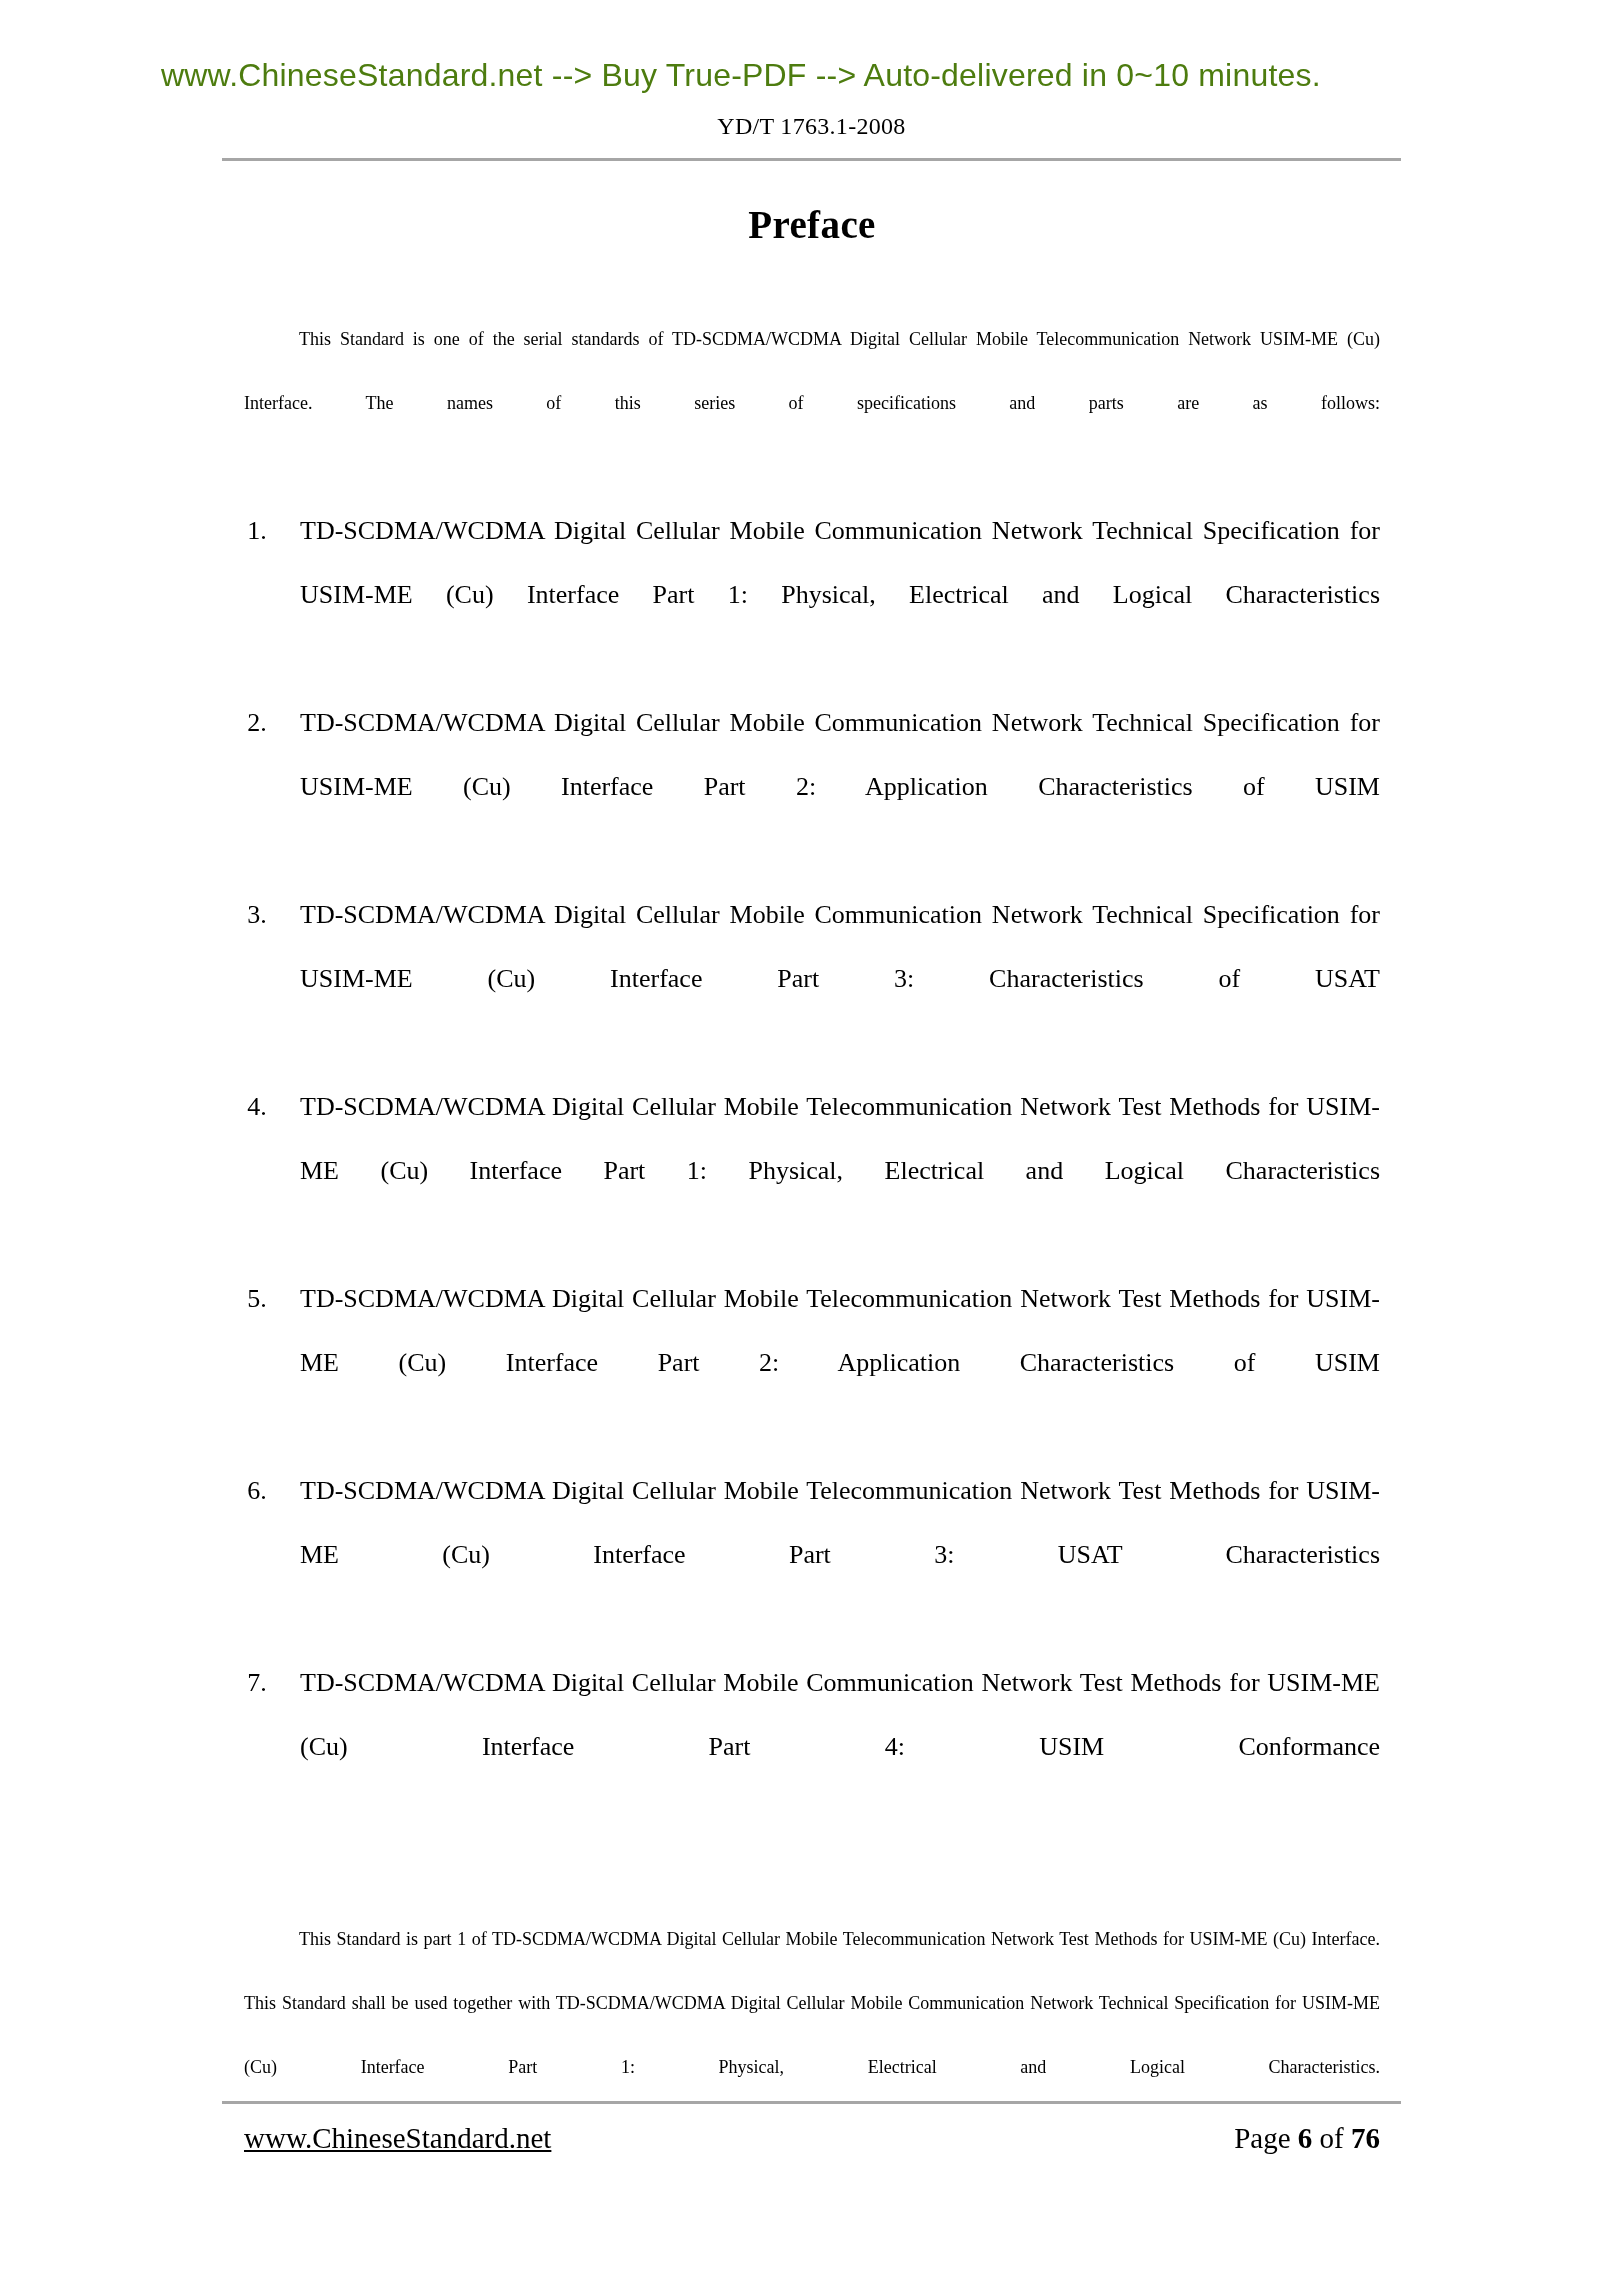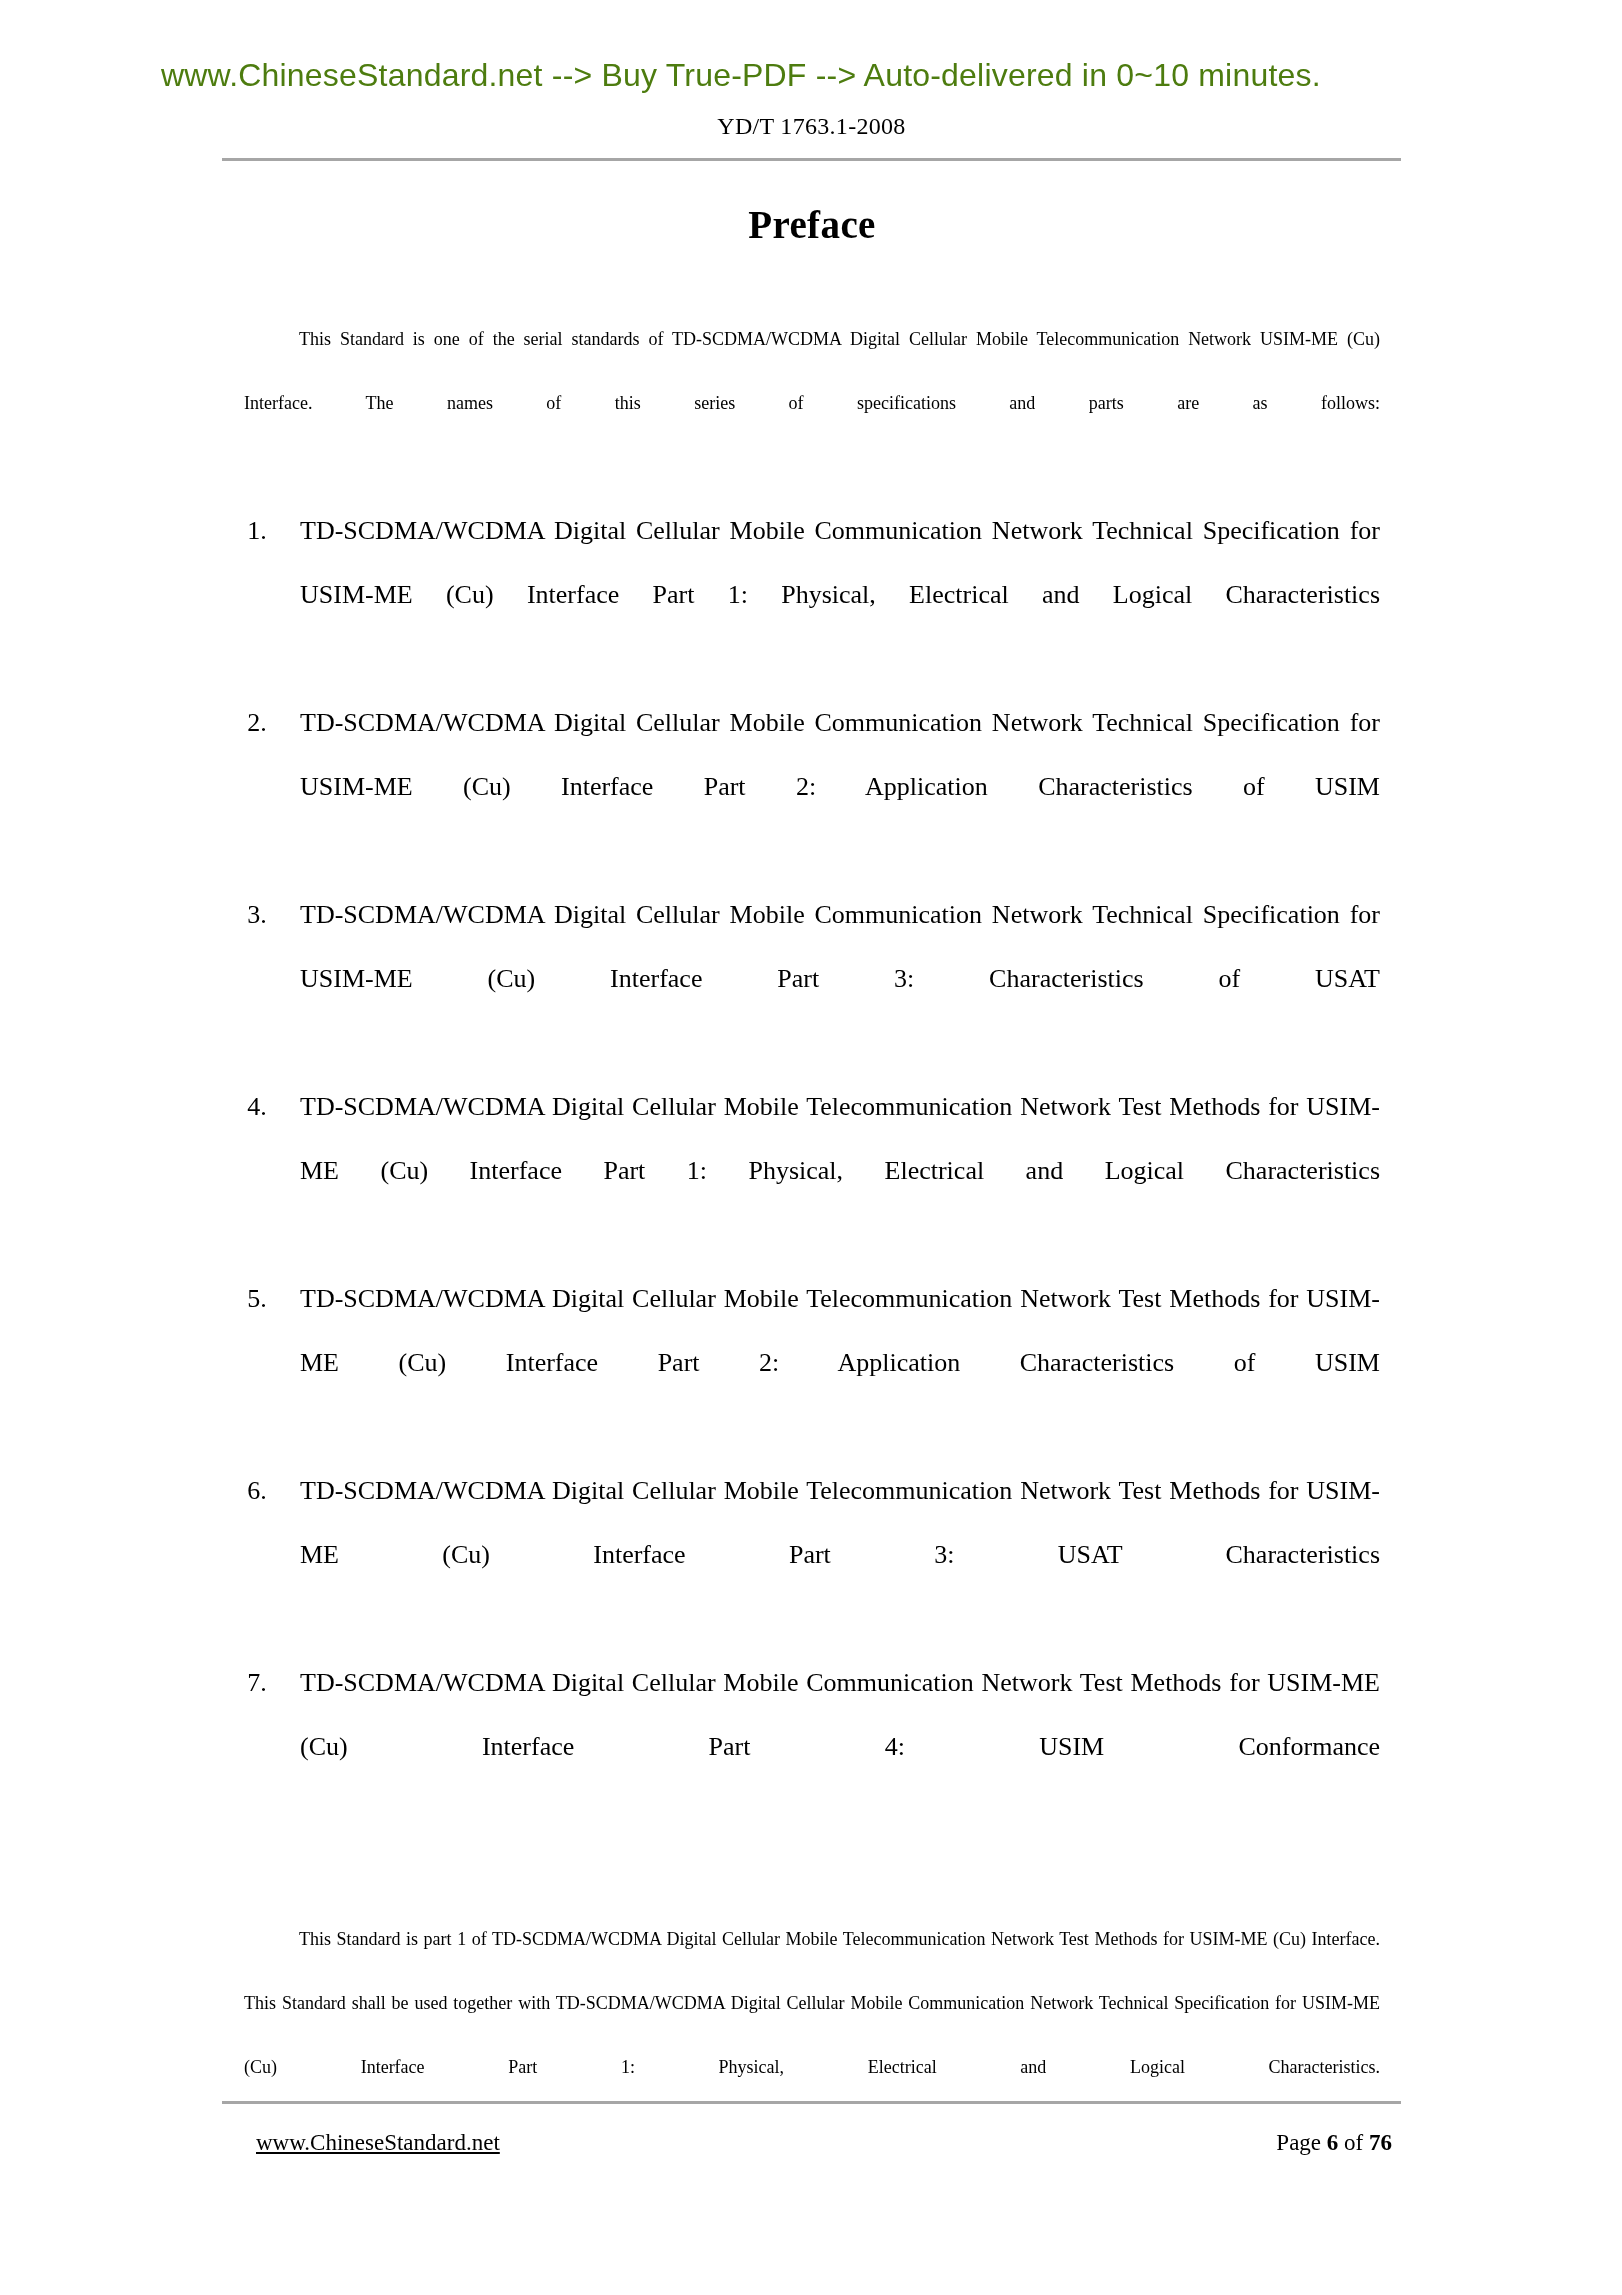--- a/index.html
+++ b/index.html
@@ -113,37 +113,36 @@
   .num-item > .txt::after,
   .para::after {
     content: "";
     display: inline-block;
     width: 100%;
   }
 
   
   .footer {
     position: absolute;
-    left: 256px;
+    left: 244px;
     top: 2122px;
     width: 1136px;
     display: flex;
     justify-content: space-between;
     align-items: baseline;
-    font-size: 23px;
+    font-size: 29px;
     text-align: right;
   }
   .footer-link {
     text-decoration: underline;
     color: #000;
     cursor: pointer;
   }
   .footer-page {
     white-space: nowrap;
-    margin-top: 8px;
   }
   .footer-page b {
     font-weight: bold;
   }
 </style>
 </head>
 <body>
 
 <div class="page">
 

